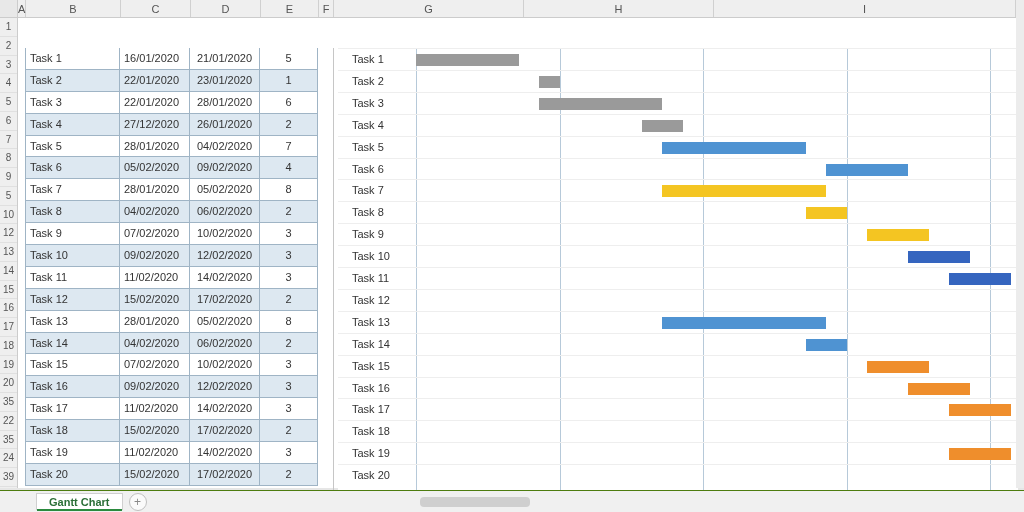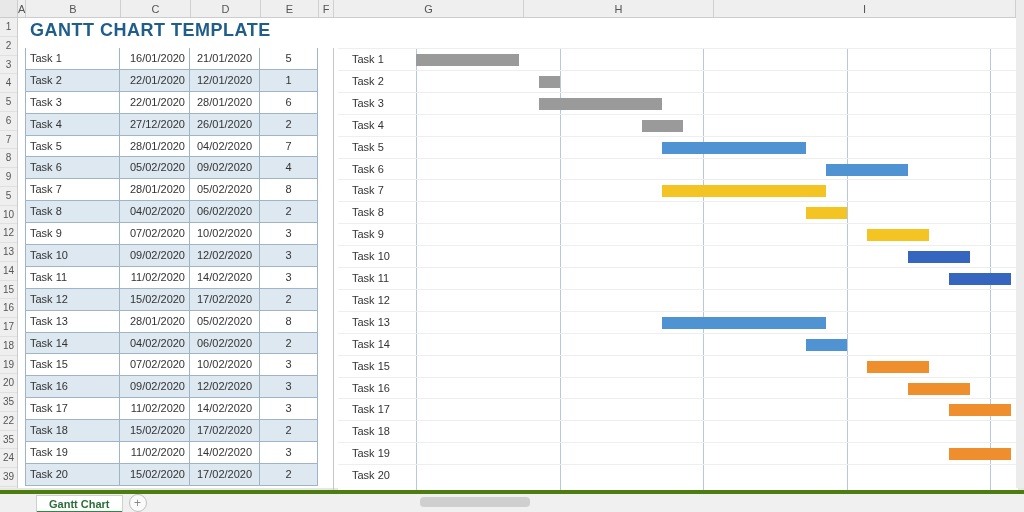--- a/index.html
+++ b/index.html
@@ -95,21 +95,21 @@
   .dt-cell {
     border-right: 1px solid #9fb4c5;
     line-height: 21.9px;
     padding: 0 4px;
     font-size: 11px;
     color: #333;
     white-space: nowrap;
     overflow: hidden;
   }
   .dt-cell.b { width: 95px; text-align: left; border-left: 1px solid #9fb4c5; }
-  .dt-cell.c { width: 70px; text-align: right; }
+  .dt-cell.c { width: 70px; text-align: left; }
   .dt-cell.d { width: 70px; text-align: center; }
   .dt-cell.e { width: 58px; text-align: center; }
   
   .col-f-line {
     position: absolute;
     left: 315px;
     top: 30px;
     width: 1px;
     height: 446px;
     background: #c6c6c6;
@@ -151,21 +151,21 @@
     border-left: 1px solid #b6c9d9;
   }
   
   .footer {
     position: absolute;
     left: 0;
     bottom: 0;
     height: 22px;
     width: 1024px;
     background: #f0f0f0;
-    border-top: 4px solid #4d7c0f;
+    border-top: 1px solid #4d7c0f;
     display: flex;
     align-items: center;
     padding-left: 36px;
     font-size: 11px;
     gap: 6px;
   }
   .tab {
     padding: 2px 12px;
     background: #fff;
     border: 1px solid #cfcfcf;
@@ -252,32 +252,31 @@
         <div class="row-h">18</div>
         <div class="row-h">19</div>
         <div class="row-h">20</div>
         <div class="row-h">35</div>
         <div class="row-h">22</div>
         <div class="row-h">35</div>
         <div class="row-h">24</div>
         <div class="row-h">39</div>
       </div>
     <div class="grid">
-      <div class="title">GANTT CHART TEMPLATE</div>
       <div class="data-table" id="dtable">
           <div class="dt-row odd">
             <div class="dt-cell b">Task 1</div>
             <div class="dt-cell c">16/01/2020</div>
             <div class="dt-cell d">21/01/2020</div>
             <div class="dt-cell e">5</div>
           </div>
           <div class="dt-row even">
             <div class="dt-cell b">Task 2</div>
             <div class="dt-cell c">22/01/2020</div>
-            <div class="dt-cell d">12/01/2020</div>
+            <div class="dt-cell d">23/01/2020</div>
             <div class="dt-cell e">1</div>
           </div>
           <div class="dt-row odd">
             <div class="dt-cell b">Task 3</div>
             <div class="dt-cell c">22/01/2020</div>
             <div class="dt-cell d">28/01/2020</div>
             <div class="dt-cell e">6</div>
           </div>
           <div class="dt-row even">
             <div class="dt-cell b">Task 4</div>

